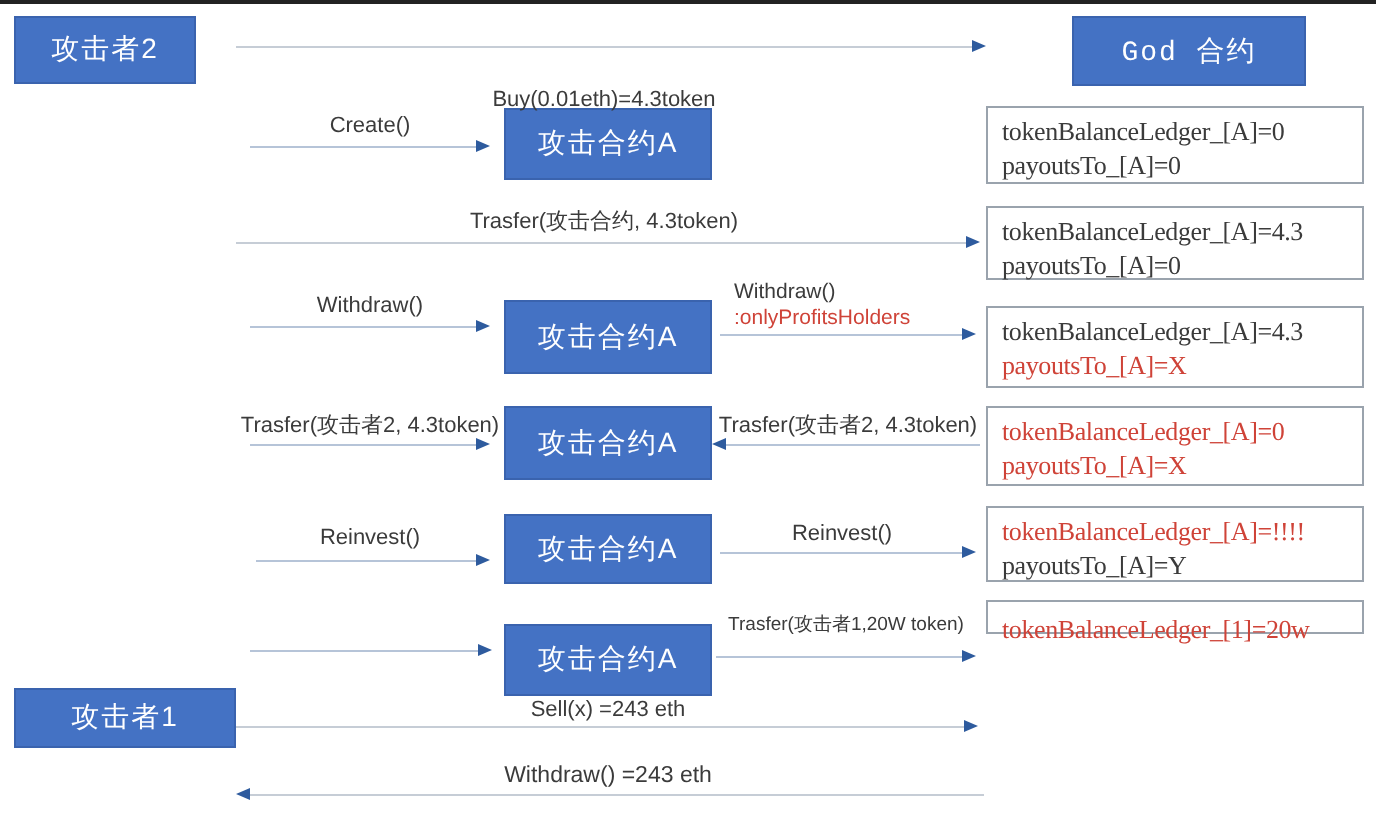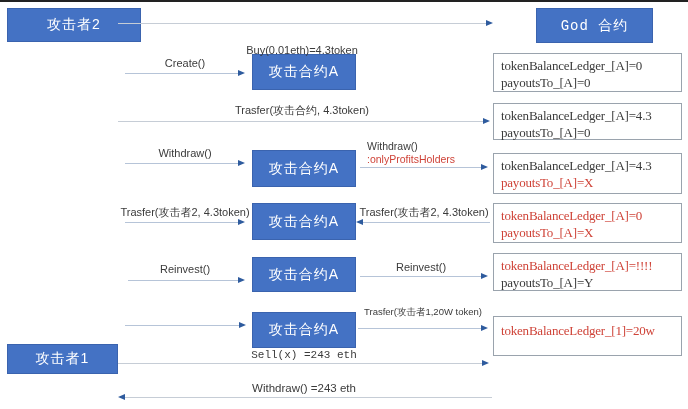--- a/index.html
+++ b/index.html
@@ -28,21 +28,21 @@
   .msg{position:absolute;font-size:11px;color:var(--text_dark,#3b3b3b);text-align:center;white-space:nowrap;}
   .msg.small{font-size:9.5px;}
   .guardwrap{position:absolute;font-size:10.5px;color:var(--text_dark,#3b3b3b);text-align:left;line-height:13px;white-space:nowrap;}
 </style>
 </head>
 <body>
 
 <div id="canvas">
   <div class="topbar"></div>
 
-  <div class="bluebox" style="left:7px;top:8px;width:134px;height:34px;">
+  <div class="bluebox" style="left:7px;top:8px;width:91px;height:34px;">
       <span>攻击者2</span>
     </div>
   <div class="bluebox" style="left:536px;top:8px;width:117px;height:35px;font-family:Liberation Mono, monospace;">
       <span>God 合约</span>
     </div>
   <div class="bluebox" style="left:252px;top:54px;width:104px;height:36px;">
       <span>攻击合约A</span>
     </div>
   <div class="bluebox" style="left:252px;top:150px;width:104px;height:37px;">
       <span>攻击合约A</span>
@@ -73,21 +73,21 @@
     <div class="red">payoutsTo_[A]=X</div>
   </div>
   <div class="ledger" style="top:203px;height:40px;">
     <div class="red">tokenBalanceLedger_[A]=0</div>
     <div class="red">payoutsTo_[A]=X</div>
   </div>
   <div class="ledger" style="top:253px;height:38px;">
     <div class="red">tokenBalanceLedger_[A]=!!!!</div>
     <div>payoutsTo_[A]=Y</div>
   </div>
-  <div class="ledger" style="top:316px;height:40px;padding-top:5px;">
+  <div class="ledger" style="top:300px;height:17px;padding-top:5px;">
     <div class="red">tokenBalanceLedger_[1]=20w</div>
   </div>
 
   <div class="msg" style="left:118px;top:8px;width:368px;margin-top:36px;">Buy(0.01eth)=4.3token</div>
   <div class="line" style="left:118px;top:23px;width:368px;"></div>
   <div class="ah-r" style="left:486px;top:20px;"></div>
 
   <div class="msg" style="left:125px;top:57px;width:120px;">Create()</div>
   <div class="line line-b" style="left:125px;top:73px;width:113px;"></div>
   <div class="ah-r" style="left:238px;top:70px;"></div>
@@ -123,20 +123,20 @@
   <div class="line line-b" style="left:360px;top:276px;width:121px;"></div>
   <div class="ah-r" style="left:481px;top:273px;"></div>
 
   <div class="line line-b" style="left:125px;top:325px;width:114px;"></div>
   <div class="ah-r" style="left:239px;top:322px;"></div>
 
   <div class="msg small" style="left:355px;top:306px;width:136px;">Trasfer(攻击者1,20W token)</div>
   <div class="line line-b" style="left:358px;top:328px;width:123px;"></div>
   <div class="ah-r" style="left:481px;top:325px;"></div>
 
-  <div class="msg" style="left:118px;top:349px;width:372px;font-family:Liberation Mono, monospace;">Sell(x) =243 eth</div>
+  <div class="msg" style="left:118px;top:349px;width:372px;">Sell(x) =243 eth</div>
   <div class="line" style="left:118px;top:363px;width:364px;"></div>
   <div class="ah-r" style="left:482px;top:360px;"></div>
 
   <div class="msg red" style="left:118px;top:382px;width:372px;font-size:11.5px;">Withdraw() =243 eth</div>
   <div class="line" style="left:125px;top:397px;width:367px;"></div>
   <div class="ah-l" style="left:118px;top:394px;"></div>
 </div>
 
 </body></html>

